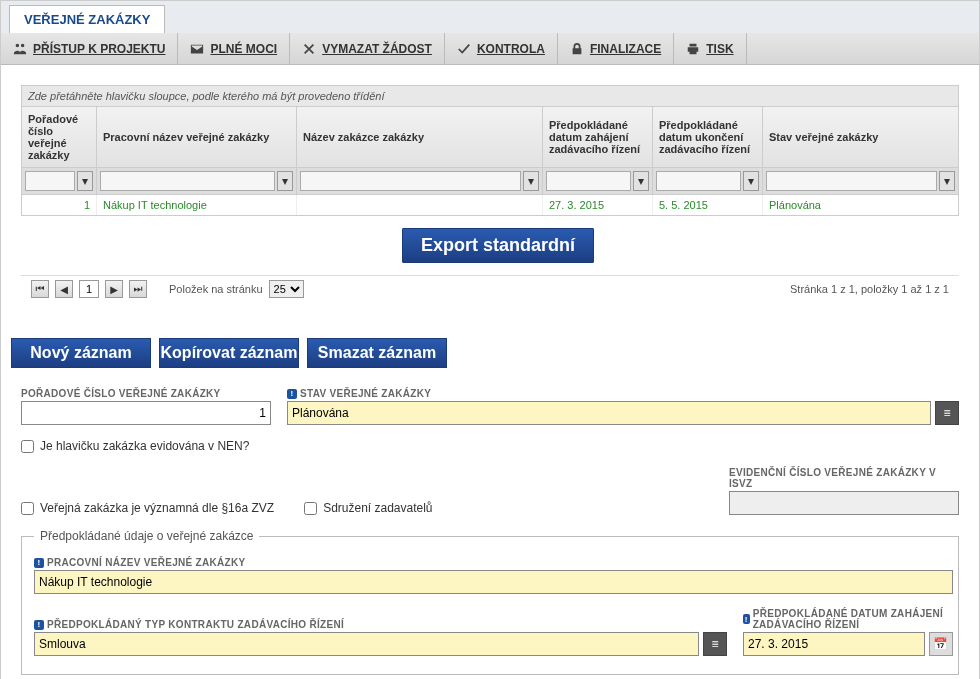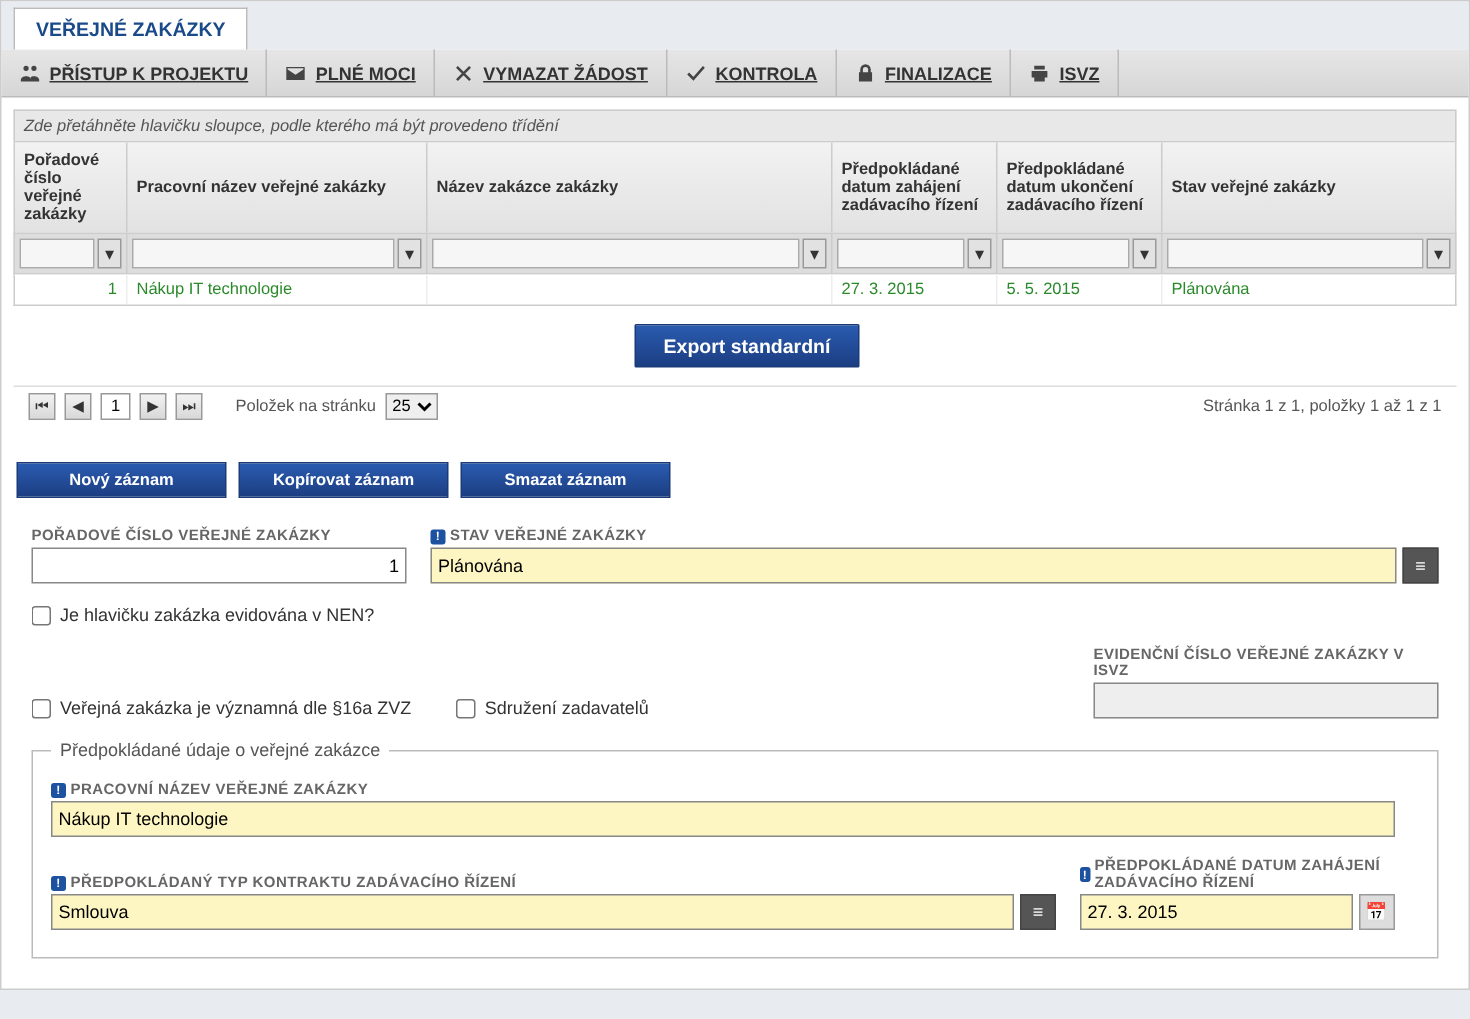--- a/index.html
+++ b/index.html
@@ -9,21 +9,21 @@
   
   .tab-bar { background: #e8ebef; padding: 4px 0 0 8px; }
   .tab { display: inline-block; background: #fff; border: 1px solid #bbb; border-bottom: none; padding: 6px 14px; color: #1a4a8a; font-weight: bold; font-size: 13px; }
 
   
   .toolbar { background: linear-gradient(#e6e6e6,#d6d6d6); border-bottom: 1px solid #bbb; height: 32px; display: flex; align-items: stretch; text-decoration: underline; }
   .tool-item { display: flex; align-items: center; padding: 0 12px; border-right: 1px solid #bbb; color: #333; font-size: 12px; font-weight: bold; cursor: pointer; gap: 6px; }
   .tool-icon { width: 14px; height: 14px; display: inline-flex; align-items: center; justify-content: center; color: #444; }
 
   
-  .grid-wrap { padding: 8px; }
+  .grid-wrap { padding: 20px; }
   .grid-hint { background: #e8e8e8; border: 1px solid #ccc; padding: 4px 6px; font-size: 11px; font-style: italic; color: #555; }
   .grid-head, .grid-filter, .grid-row { display: flex; }
   .grid-head { background: linear-gradient(#f2f2f2,#e2e2e2); border: 1px solid #ccc; border-top: none; }
   .gh { padding: 6px 6px; font-size: 11px; font-weight: bold; color: #333; border-right: 1px solid #ccc; display: flex; align-items: center; }
   .gh:last-child { border-right: none; }
 
   .c-ord { flex: 0 0 75px; }
   .c-pname { flex: 0 0 200px; }
   .c-name { flex: 1 1 auto; }
   .c-d1 { flex: 0 0 110px; }
@@ -36,49 +36,49 @@
   .gf input { width: 100%; height: 20px; border: 1px solid #aaa; padding: 1px 3px; font-size: 11px; background: #f6f6f6; }
   .filter-funnel { flex: 0 0 16px; height: 20px; border: 1px solid #999; background: #e2e2e2; display: flex; align-items: center; justify-content: center; cursor: pointer; }
 
   .grid-row { border: 1px solid #ccc; border-top: none; background: #fff; }
   .gc { padding: 4px 6px; border-right: 1px solid #eee; font-size: 11px; color: #2a8a2a; }
   .gc:last-child { border-right: none; }
   .gc.c-ord { text-align: right; }
 
   
   .export-row { text-align: center; padding: 12px 0; }
-  .btn-blue { background: linear-gradient(#2a5bb0,#1c3e82); border: 1px solid #1a3a78; color: #fff; font-weight: bold; padding: 6px 18px; font-size: 13px; cursor: pointer; border-radius: 1px; margin-left: 16px; }
+  .btn-blue { background: linear-gradient(#2a5bb0,#1c3e82); border: 1px solid #1a3a78; color: #fff; font-weight: bold; padding: 6px 18px; font-size: 18px; cursor: pointer; border-radius: 1px; margin-left: 16px; }
 
   
   .pager-row { display: flex; align-items: center; padding: 4px 10px 10px 10px; gap: 6px; border-top: 1px solid #ddd; }
   .pager-btn { width: 18px; height: 18px; border: 1px solid #999; background: linear-gradient(#f2f2f2,#d8d8d8); font-size: 10px; display: inline-flex; align-items: center; justify-content: center; cursor: pointer; }
   .pager-page { width: 20px; height: 18px; border: 1px solid #999; text-align: center; font-size: 11px; }
   .pager-text { font-size: 11px; color: #555; }
   .pager-select { height: 18px; border: 1px solid #999; font-size: 11px; }
   .pager-spacer { flex: 1; }
 
   
   .actions { display: flex; gap: 8px; padding: 10px; }
-  .btn-act { background: linear-gradient(#2a5bb0,#1c3e82); border: 1px solid #1a3a78; color: #fff; font-weight: bold; padding: 5px 0; font-size: 11px; cursor: pointer; width: 140px; text-align: center; }
+  .btn-act { background: linear-gradient(#2a5bb0,#1c3e82); border: 1px solid #1a3a78; color: #fff; font-weight: bold; padding: 5px 0; font-size: 16px; cursor: pointer; width: 140px; text-align: center; }
 
   
   .form { padding: 10px 20px 20px 20px; }
   .form-row { display: flex; gap: 16px; margin-bottom: 14px; align-items: flex-end; flex-wrap: wrap; }
   .form-field { display: flex; flex-direction: column; gap: 2px; }
   .fld-label { font-size: 10px; font-weight: bold; color: #666; letter-spacing: 0.3px; display: flex; align-items: center; gap: 3px; }
   .req-mark { width: 10px; height: 10px; background: #1c52a0; border-radius: 2px; display: inline-flex; align-items: center; justify-content: center; color: #fff; font-size: 8px; font-weight: bold; }
   .txt { height: 24px; border: 1px solid #888; padding: 2px 4px; font-size: 12px; }
   .txt.req { background: #fdf6c3; }
   .txt.ro { background: #eee; }
   .picker-btn { width: 24px; height: 24px; background: #555; border: 1px solid #444; color: #fff; cursor: pointer; display: inline-flex; align-items: center; justify-content: center; font-size: 12px; }
 
   .chk-row { display: flex; align-items: center; gap: 6px; font-size: 12px; color: #333; }
   .chk-group { display: flex; gap: 30px; align-items: center; flex-wrap: wrap; }
 
-  fieldset { border: 1px solid #bbb; padding: 14px 28px 18px 12px; margin-top: 8px; }
+  fieldset { border: 1px solid #bbb; padding: 14px 5px 18px 12px; margin-top: 8px; }
   legend { font-size: 12px; color: #555; padding: 0 6px; }
 
   .inline-field { display: flex; align-items: center; gap: 4px; }
 
   .picker-cal { width: 24px; height: 24px; background: #ddd; border: 1px solid #999; cursor: pointer; display: inline-flex; align-items: center; justify-content: center; font-size: 12px; }
 
   svg { width: 14px; height: 14px; }
 </style>
 </head>
 <body>
@@ -129,21 +129,21 @@
           </svg>
       </span>
       <span>FINALIZACE</span>
     </div>
     <div class="tool-item">
       <span class="tool-icon">
         <svg viewBox="0 0 16 16">
             <path fill="#444" d="M4 2h8v3H4zM2 6h12v5h-2v3H4v-3H2zm4 5h4v2H6z"></path>
           </svg>
       </span>
-      <span>ISVZ</span>
+      <span>TISK</span>
     </div>
   </div>
 
   <div class="grid-wrap">
     <div class="grid-hint">Zde přetáhněte hlavičku sloupce, podle kterého má být provedeno třídění</div>
 
     <div class="grid-head">
       <div class="gh c-ord">Pořadové číslo veřejné zakázky</div>
       <div class="gh c-pname">Pracovní název veřejné zakázky</div>
       <div class="gh c-name">Název zakázce zakázky</div>

